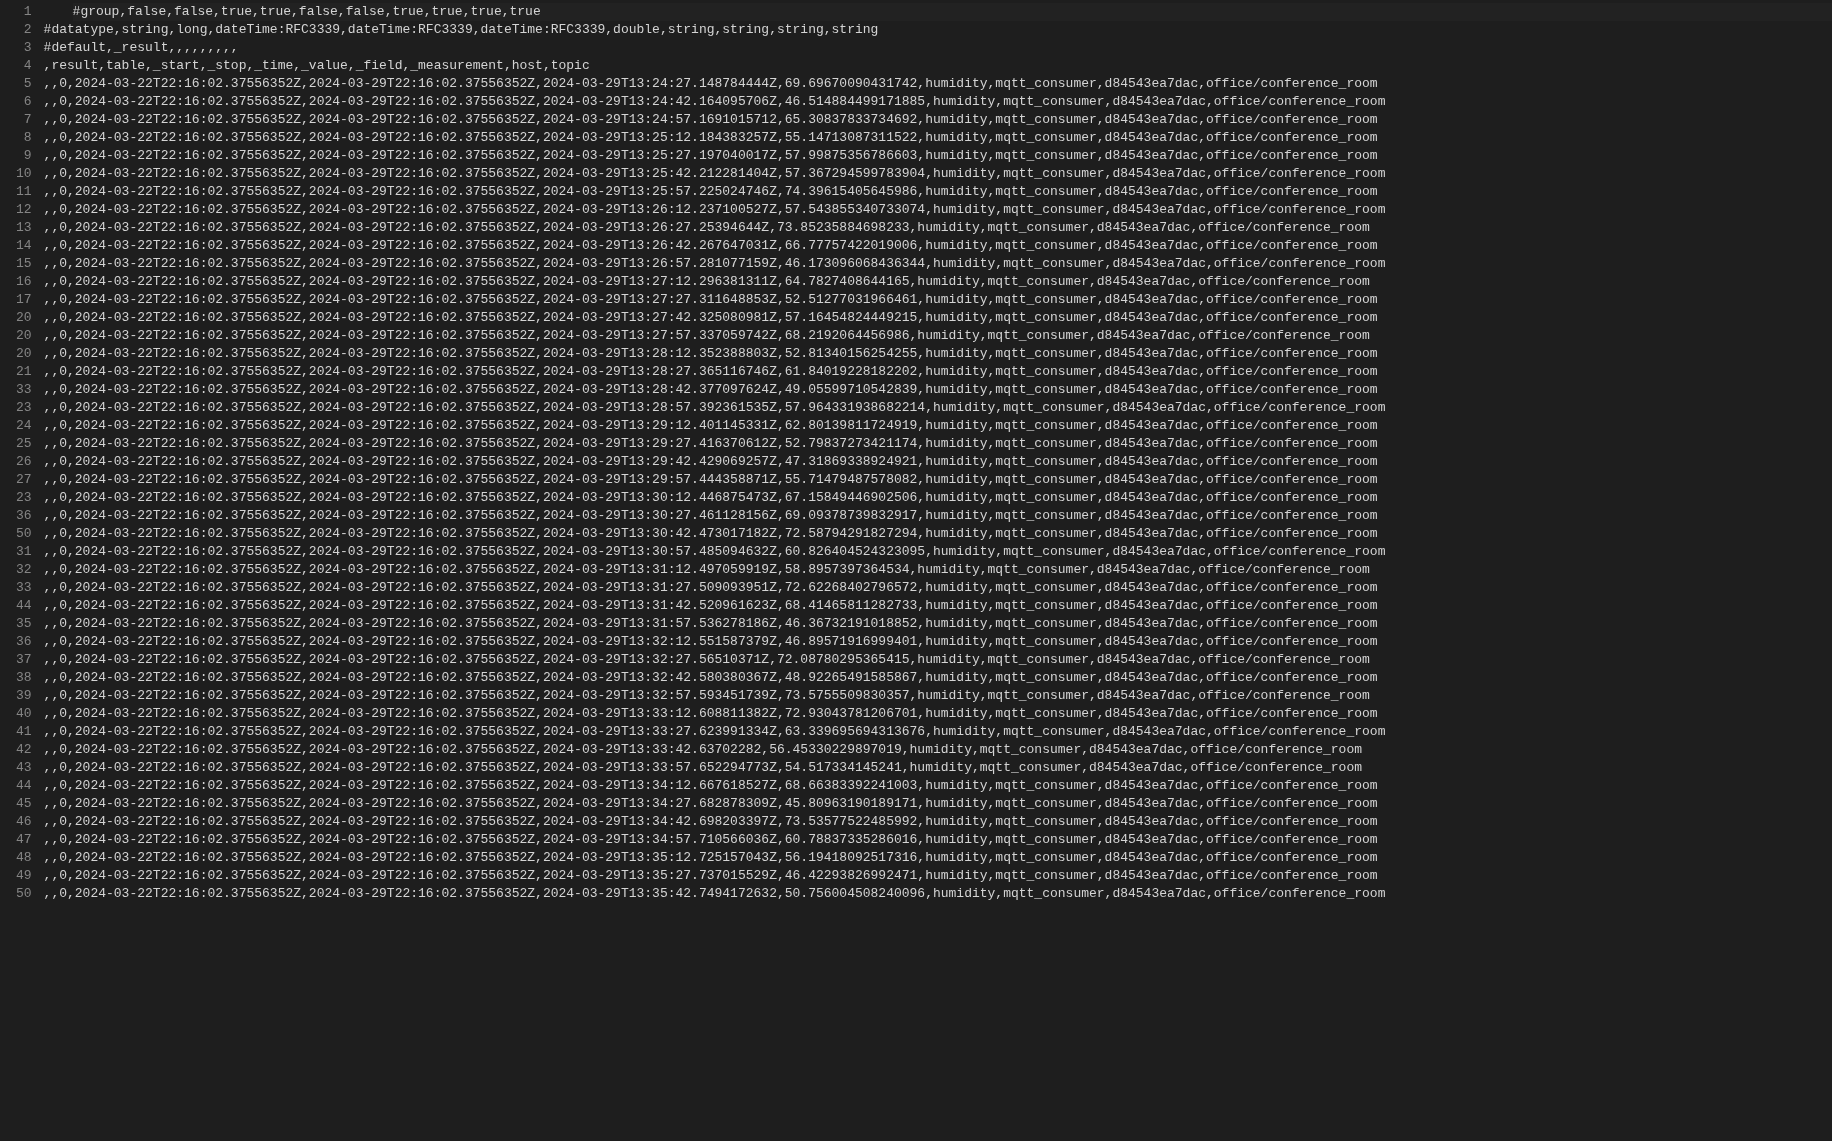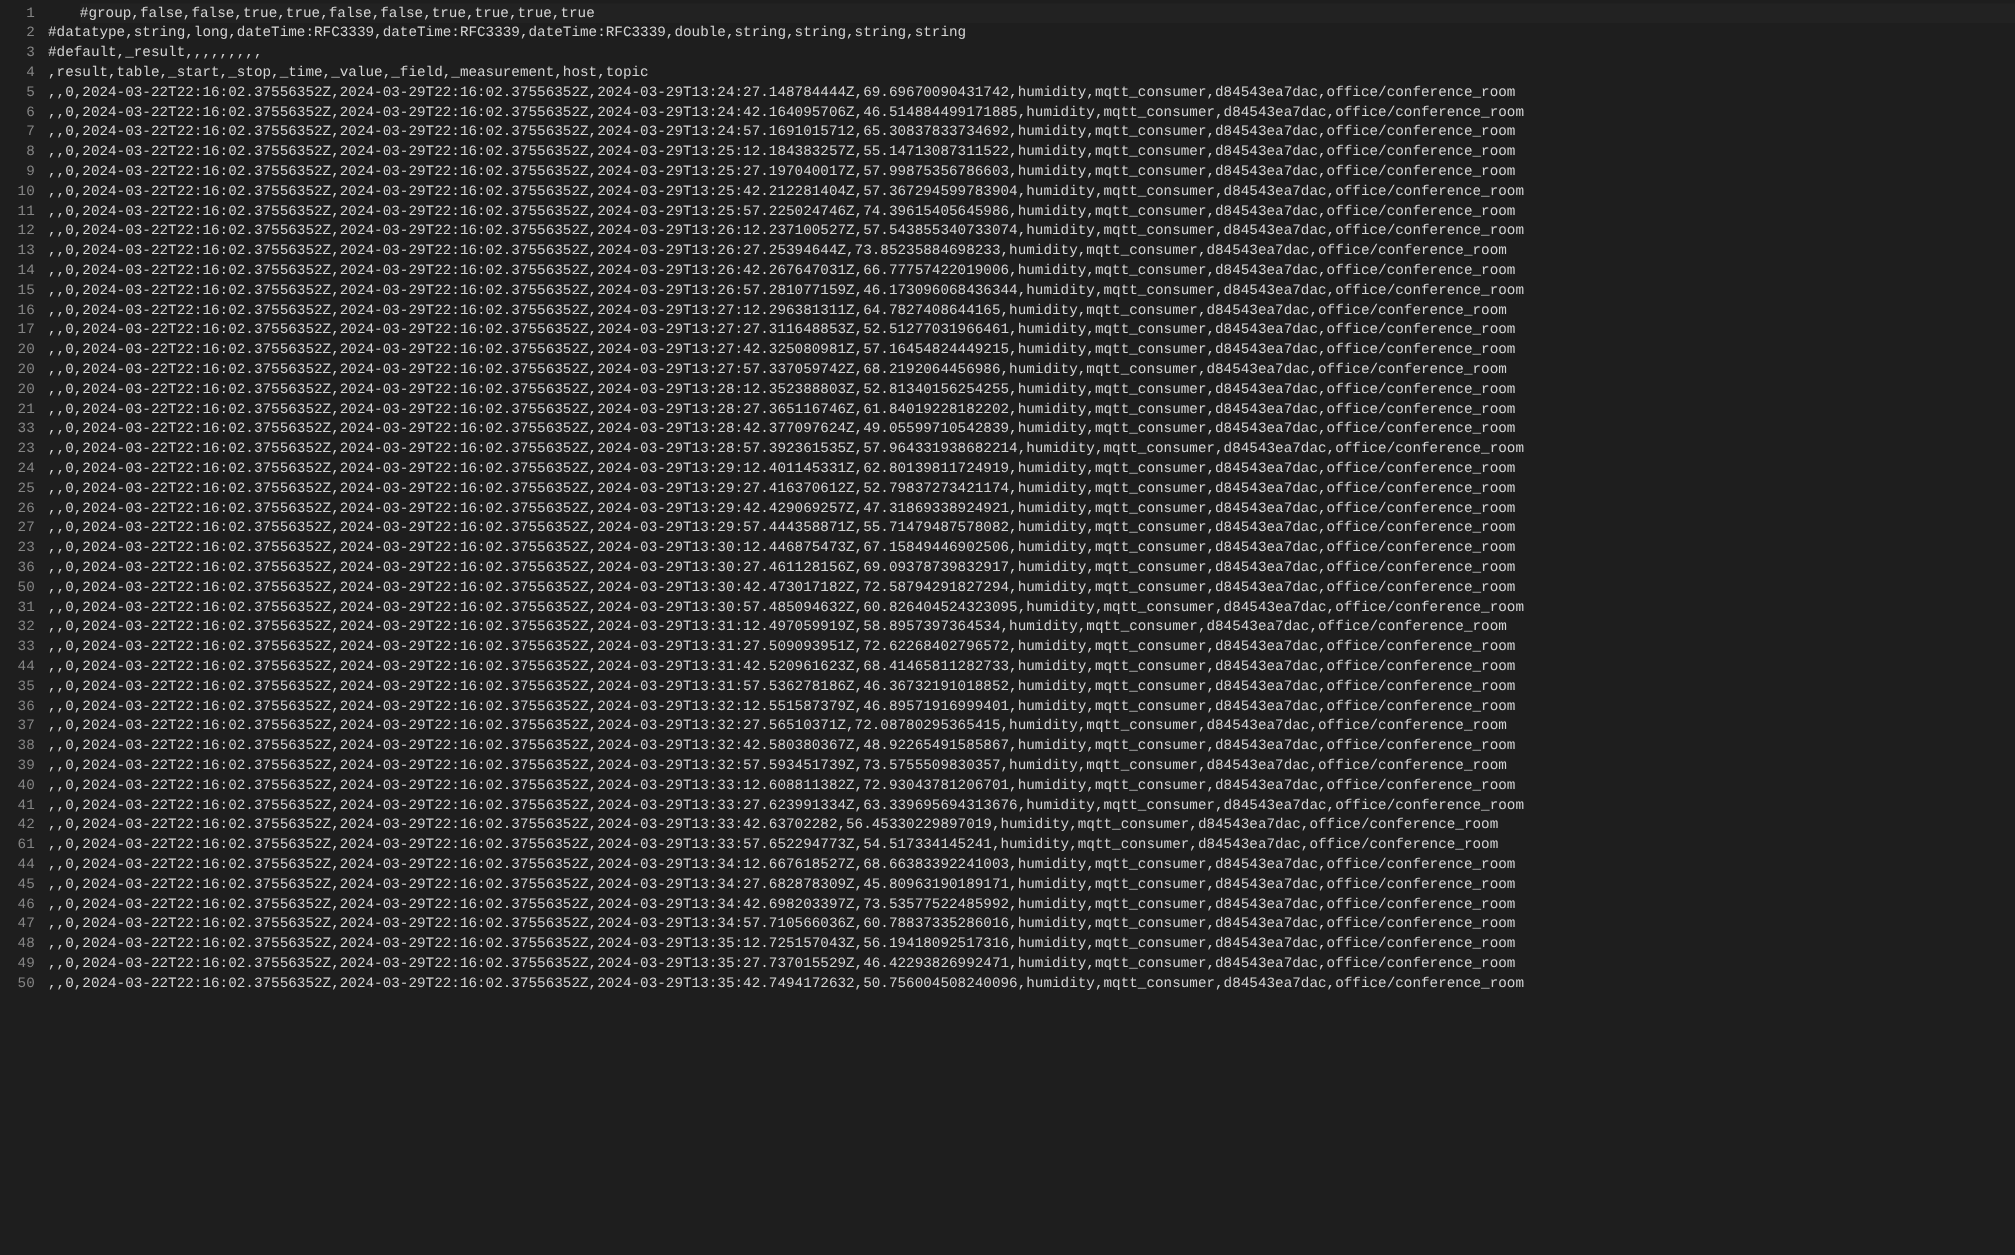--- a/index.html
+++ b/index.html
@@ -81,21 +81,21 @@
       <div class="ln">33</div>
       <div class="ln">44</div>
       <div class="ln">35</div>
       <div class="ln">36</div>
       <div class="ln">37</div>
       <div class="ln">38</div>
       <div class="ln">39</div>
       <div class="ln">40</div>
       <div class="ln">41</div>
       <div class="ln">42</div>
-      <div class="ln">61</div>
+      <div class="ln">43</div>
       <div class="ln">44</div>
       <div class="ln">45</div>
       <div class="ln">46</div>
       <div class="ln">47</div>
       <div class="ln">48</div>
       <div class="ln">49</div>
       <div class="ln">50</div>
     </div>
   <div class="content" id="content"><div class="row cursor-line">#group,false,false,true,true,false,false,true,true,true,true</div><div class="row">#datatype,string,long,dateTime:RFC3339,dateTime:RFC3339,dateTime:RFC3339,double,string,string,string,string</div><div class="row">#default,_result,,,,,,,,,</div><div class="row">,result,table,_start,_stop,_time,_value,_field,_measurement,host,topic</div><div class="row">,,0,2024-03-22T22:16:02.37556352Z,2024-03-29T22:16:02.37556352Z,2024-03-29T13:24:27.148784444Z,69.69670090431742,humidity,mqtt_consumer,d84543ea7dac,office/conference_room</div><div class="row">,,0,2024-03-22T22:16:02.37556352Z,2024-03-29T22:16:02.37556352Z,2024-03-29T13:24:42.164095706Z,46.514884499171885,humidity,mqtt_consumer,d84543ea7dac,office/conference_room</div><div class="row">,,0,2024-03-22T22:16:02.37556352Z,2024-03-29T22:16:02.37556352Z,2024-03-29T13:24:57.1691015712,65.30837833734692,humidity,mqtt_consumer,d84543ea7dac,office/conference_room</div><div class="row">,,0,2024-03-22T22:16:02.37556352Z,2024-03-29T22:16:02.37556352Z,2024-03-29T13:25:12.184383257Z,55.14713087311522,humidity,mqtt_consumer,d84543ea7dac,office/conference_room</div><div class="row">,,0,2024-03-22T22:16:02.37556352Z,2024-03-29T22:16:02.37556352Z,2024-03-29T13:25:27.197040017Z,57.99875356786603,humidity,mqtt_consumer,d84543ea7dac,office/conference_room</div><div class="row">,,0,2024-03-22T22:16:02.37556352Z,2024-03-29T22:16:02.37556352Z,2024-03-29T13:25:42.212281404Z,57.367294599783904,humidity,mqtt_consumer,d84543ea7dac,office/conference_room</div><div class="row">,,0,2024-03-22T22:16:02.37556352Z,2024-03-29T22:16:02.37556352Z,2024-03-29T13:25:57.225024746Z,74.39615405645986,humidity,mqtt_consumer,d84543ea7dac,office/conference_room</div><div class="row">,,0,2024-03-22T22:16:02.37556352Z,2024-03-29T22:16:02.37556352Z,2024-03-29T13:26:12.237100527Z,57.543855340733074,humidity,mqtt_consumer,d84543ea7dac,office/conference_room</div><div class="row">,,0,2024-03-22T22:16:02.37556352Z,2024-03-29T22:16:02.37556352Z,2024-03-29T13:26:27.25394644Z,73.85235884698233,humidity,mqtt_consumer,d84543ea7dac,office/conference_room</div><div class="row">,,0,2024-03-22T22:16:02.37556352Z,2024-03-29T22:16:02.37556352Z,2024-03-29T13:26:42.267647031Z,66.77757422019006,humidity,mqtt_consumer,d84543ea7dac,office/conference_room</div><div class="row">,,0,2024-03-22T22:16:02.37556352Z,2024-03-29T22:16:02.37556352Z,2024-03-29T13:26:57.281077159Z,46.173096068436344,humidity,mqtt_consumer,d84543ea7dac,office/conference_room</div><div class="row">,,0,2024-03-22T22:16:02.37556352Z,2024-03-29T22:16:02.37556352Z,2024-03-29T13:27:12.296381311Z,64.7827408644165,humidity,mqtt_consumer,d84543ea7dac,office/conference_room</div><div class="row">,,0,2024-03-22T22:16:02.37556352Z,2024-03-29T22:16:02.37556352Z,2024-03-29T13:27:27.311648853Z,52.51277031966461,humidity,mqtt_consumer,d84543ea7dac,office/conference_room</div><div class="row">,,0,2024-03-22T22:16:02.37556352Z,2024-03-29T22:16:02.37556352Z,2024-03-29T13:27:42.325080981Z,57.16454824449215,humidity,mqtt_consumer,d84543ea7dac,office/conference_room</div><div class="row">,,0,2024-03-22T22:16:02.37556352Z,2024-03-29T22:16:02.37556352Z,2024-03-29T13:27:57.337059742Z,68.2192064456986,humidity,mqtt_consumer,d84543ea7dac,office/conference_room</div><div class="row">,,0,2024-03-22T22:16:02.37556352Z,2024-03-29T22:16:02.37556352Z,2024-03-29T13:28:12.352388803Z,52.81340156254255,humidity,mqtt_consumer,d84543ea7dac,office/conference_room</div><div class="row">,,0,2024-03-22T22:16:02.37556352Z,2024-03-29T22:16:02.37556352Z,2024-03-29T13:28:27.365116746Z,61.84019228182202,humidity,mqtt_consumer,d84543ea7dac,office/conference_room</div><div class="row">,,0,2024-03-22T22:16:02.37556352Z,2024-03-29T22:16:02.37556352Z,2024-03-29T13:28:42.377097624Z,49.05599710542839,humidity,mqtt_consumer,d84543ea7dac,office/conference_room</div><div class="row">,,0,2024-03-22T22:16:02.37556352Z,2024-03-29T22:16:02.37556352Z,2024-03-29T13:28:57.392361535Z,57.964331938682214,humidity,mqtt_consumer,d84543ea7dac,office/conference_room</div><div class="row">,,0,2024-03-22T22:16:02.37556352Z,2024-03-29T22:16:02.37556352Z,2024-03-29T13:29:12.401145331Z,62.80139811724919,humidity,mqtt_consumer,d84543ea7dac,office/conference_room</div><div class="row">,,0,2024-03-22T22:16:02.37556352Z,2024-03-29T22:16:02.37556352Z,2024-03-29T13:29:27.416370612Z,52.79837273421174,humidity,mqtt_consumer,d84543ea7dac,office/conference_room</div><div class="row">,,0,2024-03-22T22:16:02.37556352Z,2024-03-29T22:16:02.37556352Z,2024-03-29T13:29:42.429069257Z,47.31869338924921,humidity,mqtt_consumer,d84543ea7dac,office/conference_room</div><div class="row">,,0,2024-03-22T22:16:02.37556352Z,2024-03-29T22:16:02.37556352Z,2024-03-29T13:29:57.444358871Z,55.71479487578082,humidity,mqtt_consumer,d84543ea7dac,office/conference_room</div><div class="row">,,0,2024-03-22T22:16:02.37556352Z,2024-03-29T22:16:02.37556352Z,2024-03-29T13:30:12.446875473Z,67.15849446902506,humidity,mqtt_consumer,d84543ea7dac,office/conference_room</div><div class="row">,,0,2024-03-22T22:16:02.37556352Z,2024-03-29T22:16:02.37556352Z,2024-03-29T13:30:27.461128156Z,69.09378739832917,humidity,mqtt_consumer,d84543ea7dac,office/conference_room</div><div class="row">,,0,2024-03-22T22:16:02.37556352Z,2024-03-29T22:16:02.37556352Z,2024-03-29T13:30:42.473017182Z,72.58794291827294,humidity,mqtt_consumer,d84543ea7dac,office/conference_room</div><div class="row">,,0,2024-03-22T22:16:02.37556352Z,2024-03-29T22:16:02.37556352Z,2024-03-29T13:30:57.485094632Z,60.826404524323095,humidity,mqtt_consumer,d84543ea7dac,office/conference_room</div><div class="row">,,0,2024-03-22T22:16:02.37556352Z,2024-03-29T22:16:02.37556352Z,2024-03-29T13:31:12.497059919Z,58.8957397364534,humidity,mqtt_consumer,d84543ea7dac,office/conference_room</div><div class="row">,,0,2024-03-22T22:16:02.37556352Z,2024-03-29T22:16:02.37556352Z,2024-03-29T13:31:27.509093951Z,72.62268402796572,humidity,mqtt_consumer,d84543ea7dac,office/conference_room</div><div class="row">,,0,2024-03-22T22:16:02.37556352Z,2024-03-29T22:16:02.37556352Z,2024-03-29T13:31:42.520961623Z,68.41465811282733,humidity,mqtt_consumer,d84543ea7dac,office/conference_room</div><div class="row">,,0,2024-03-22T22:16:02.37556352Z,2024-03-29T22:16:02.37556352Z,2024-03-29T13:31:57.536278186Z,46.36732191018852,humidity,mqtt_consumer,d84543ea7dac,office/conference_room</div><div class="row">,,0,2024-03-22T22:16:02.37556352Z,2024-03-29T22:16:02.37556352Z,2024-03-29T13:32:12.551587379Z,46.89571916999401,humidity,mqtt_consumer,d84543ea7dac,office/conference_room</div><div class="row">,,0,2024-03-22T22:16:02.37556352Z,2024-03-29T22:16:02.37556352Z,2024-03-29T13:32:27.56510371Z,72.08780295365415,humidity,mqtt_consumer,d84543ea7dac,office/conference_room</div><div class="row">,,0,2024-03-22T22:16:02.37556352Z,2024-03-29T22:16:02.37556352Z,2024-03-29T13:32:42.580380367Z,48.92265491585867,humidity,mqtt_consumer,d84543ea7dac,office/conference_room</div><div class="row">,,0,2024-03-22T22:16:02.37556352Z,2024-03-29T22:16:02.37556352Z,2024-03-29T13:32:57.593451739Z,73.5755509830357,humidity,mqtt_consumer,d84543ea7dac,office/conference_room</div><div class="row">,,0,2024-03-22T22:16:02.37556352Z,2024-03-29T22:16:02.37556352Z,2024-03-29T13:33:12.608811382Z,72.93043781206701,humidity,mqtt_consumer,d84543ea7dac,office/conference_room</div><div class="row">,,0,2024-03-22T22:16:02.37556352Z,2024-03-29T22:16:02.37556352Z,2024-03-29T13:33:27.623991334Z,63.339695694313676,humidity,mqtt_consumer,d84543ea7dac,office/conference_room</div><div class="row">,,0,2024-03-22T22:16:02.37556352Z,2024-03-29T22:16:02.37556352Z,2024-03-29T13:33:42.63702282,56.45330229897019,humidity,mqtt_consumer,d84543ea7dac,office/conference_room</div><div class="row">,,0,2024-03-22T22:16:02.37556352Z,2024-03-29T22:16:02.37556352Z,2024-03-29T13:33:57.652294773Z,54.517334145241,humidity,mqtt_consumer,d84543ea7dac,office/conference_room</div><div class="row">,,0,2024-03-22T22:16:02.37556352Z,2024-03-29T22:16:02.37556352Z,2024-03-29T13:34:12.667618527Z,68.66383392241003,humidity,mqtt_consumer,d84543ea7dac,office/conference_room</div><div class="row">,,0,2024-03-22T22:16:02.37556352Z,2024-03-29T22:16:02.37556352Z,2024-03-29T13:34:27.682878309Z,45.80963190189171,humidity,mqtt_consumer,d84543ea7dac,office/conference_room</div><div class="row">,,0,2024-03-22T22:16:02.37556352Z,2024-03-29T22:16:02.37556352Z,2024-03-29T13:34:42.698203397Z,73.53577522485992,humidity,mqtt_consumer,d84543ea7dac,office/conference_room</div><div class="row">,,0,2024-03-22T22:16:02.37556352Z,2024-03-29T22:16:02.37556352Z,2024-03-29T13:34:57.710566036Z,60.78837335286016,humidity,mqtt_consumer,d84543ea7dac,office/conference_room</div><div class="row">,,0,2024-03-22T22:16:02.37556352Z,2024-03-29T22:16:02.37556352Z,2024-03-29T13:35:12.725157043Z,56.19418092517316,humidity,mqtt_consumer,d84543ea7dac,office/conference_room</div><div class="row">,,0,2024-03-22T22:16:02.37556352Z,2024-03-29T22:16:02.37556352Z,2024-03-29T13:35:27.737015529Z,46.42293826992471,humidity,mqtt_consumer,d84543ea7dac,office/conference_room</div><div class="row">,,0,2024-03-22T22:16:02.37556352Z,2024-03-29T22:16:02.37556352Z,2024-03-29T13:35:42.7494172632,50.756004508240096,humidity,mqtt_consumer,d84543ea7dac,office/conference_room</div></div>
 </div>

